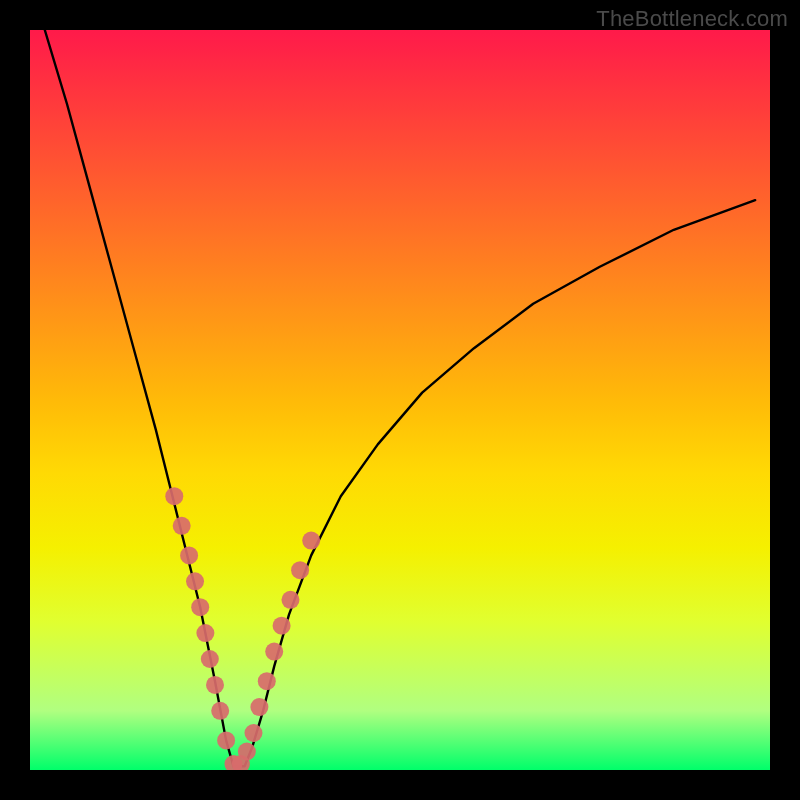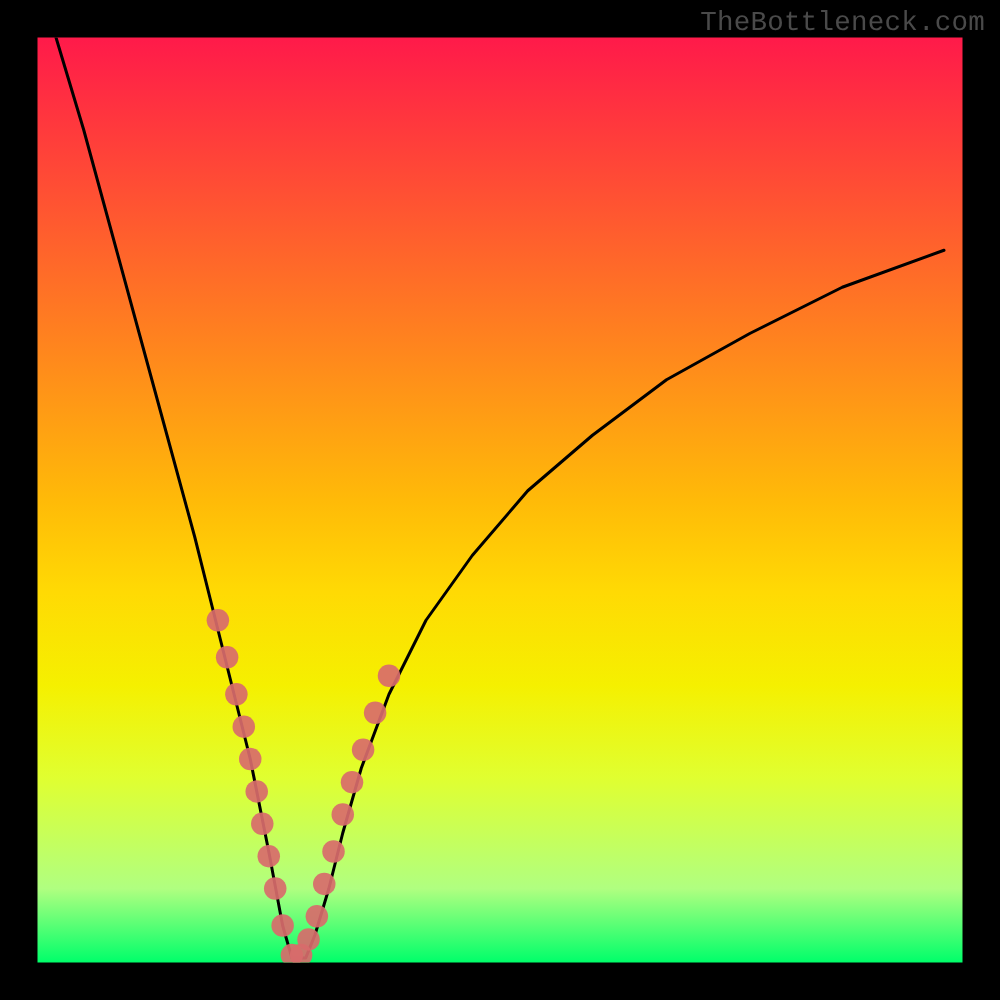--- a/index.html
+++ b/index.html
@@ -26,21 +26,21 @@
       #ffda04 60%,
       #f5f000 70%,
       #e0ff30 80%,
       #b0ff80 92%,
       #00ff6a 100%);
   }
   .watermark {
     position: absolute;
     right: 12px;
     top: 6px;
-    font-family: Liberation Mono, monospace;
+    font-family: Liberation Sans, sans-serif;
     font-size: 22px;
     font-weight: 500;
     color: #4a4a4a;
     letter-spacing: 0.2px;
   }
   svg.overlay {
     position: absolute;
     left: 0;
     top: 0;
     width: 740px;

